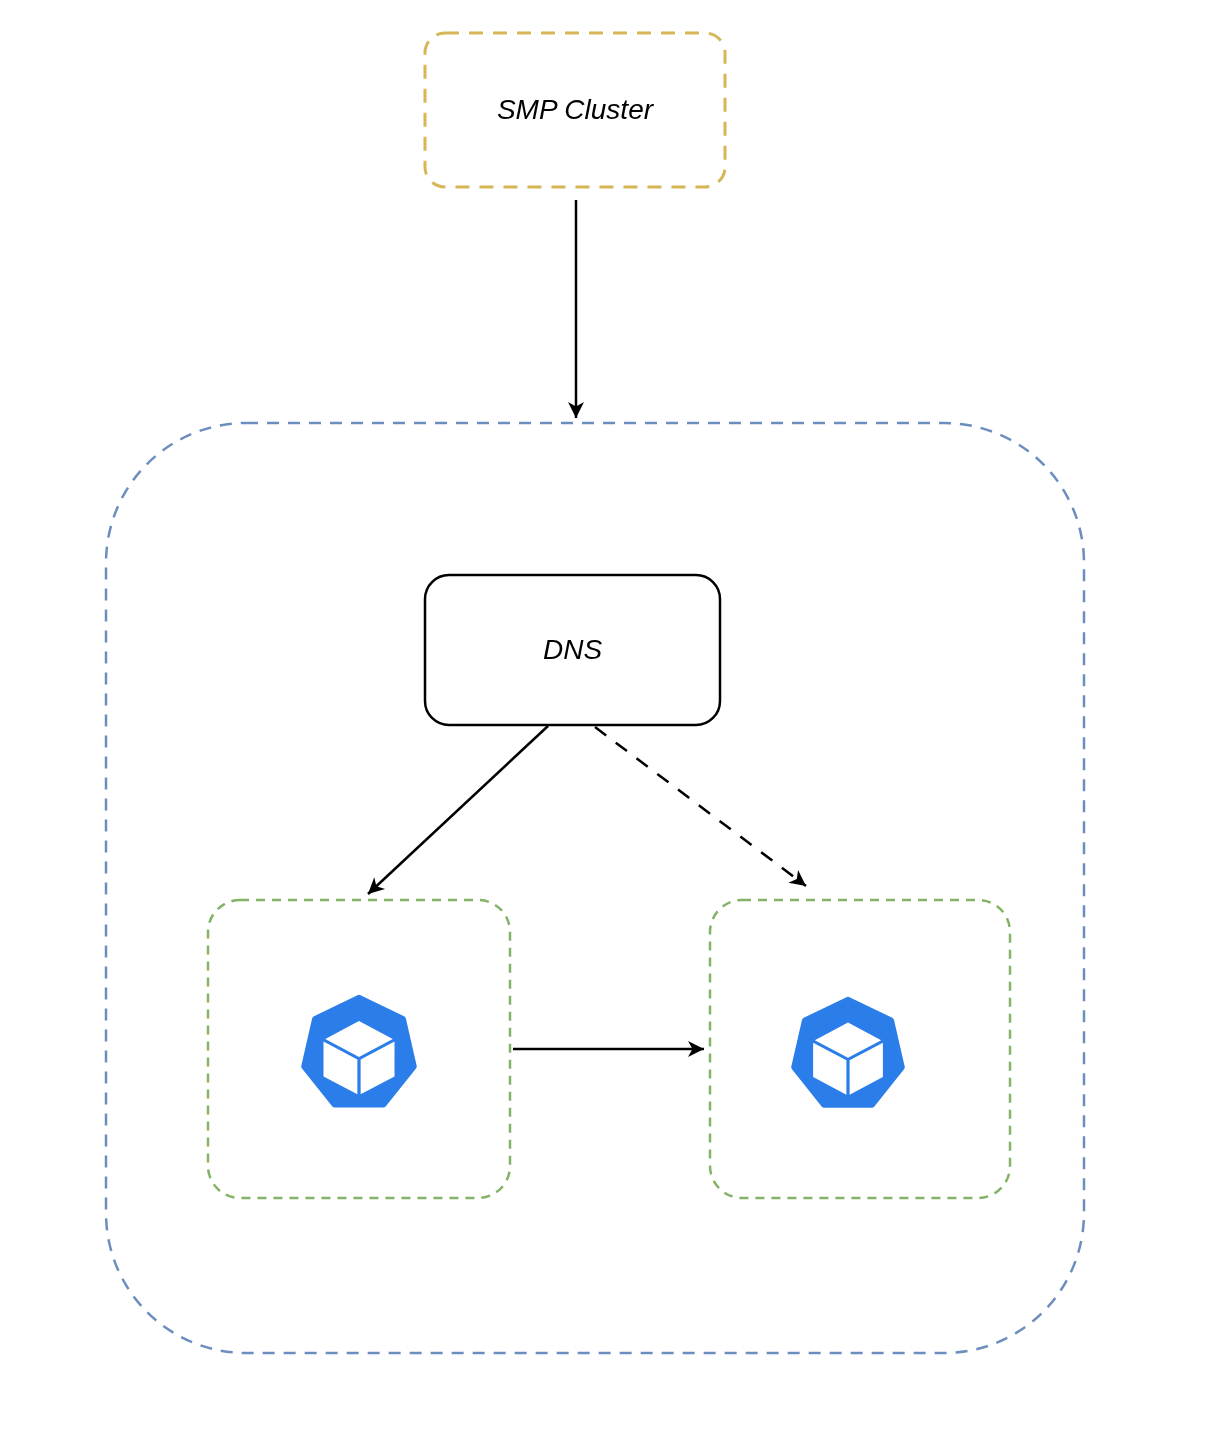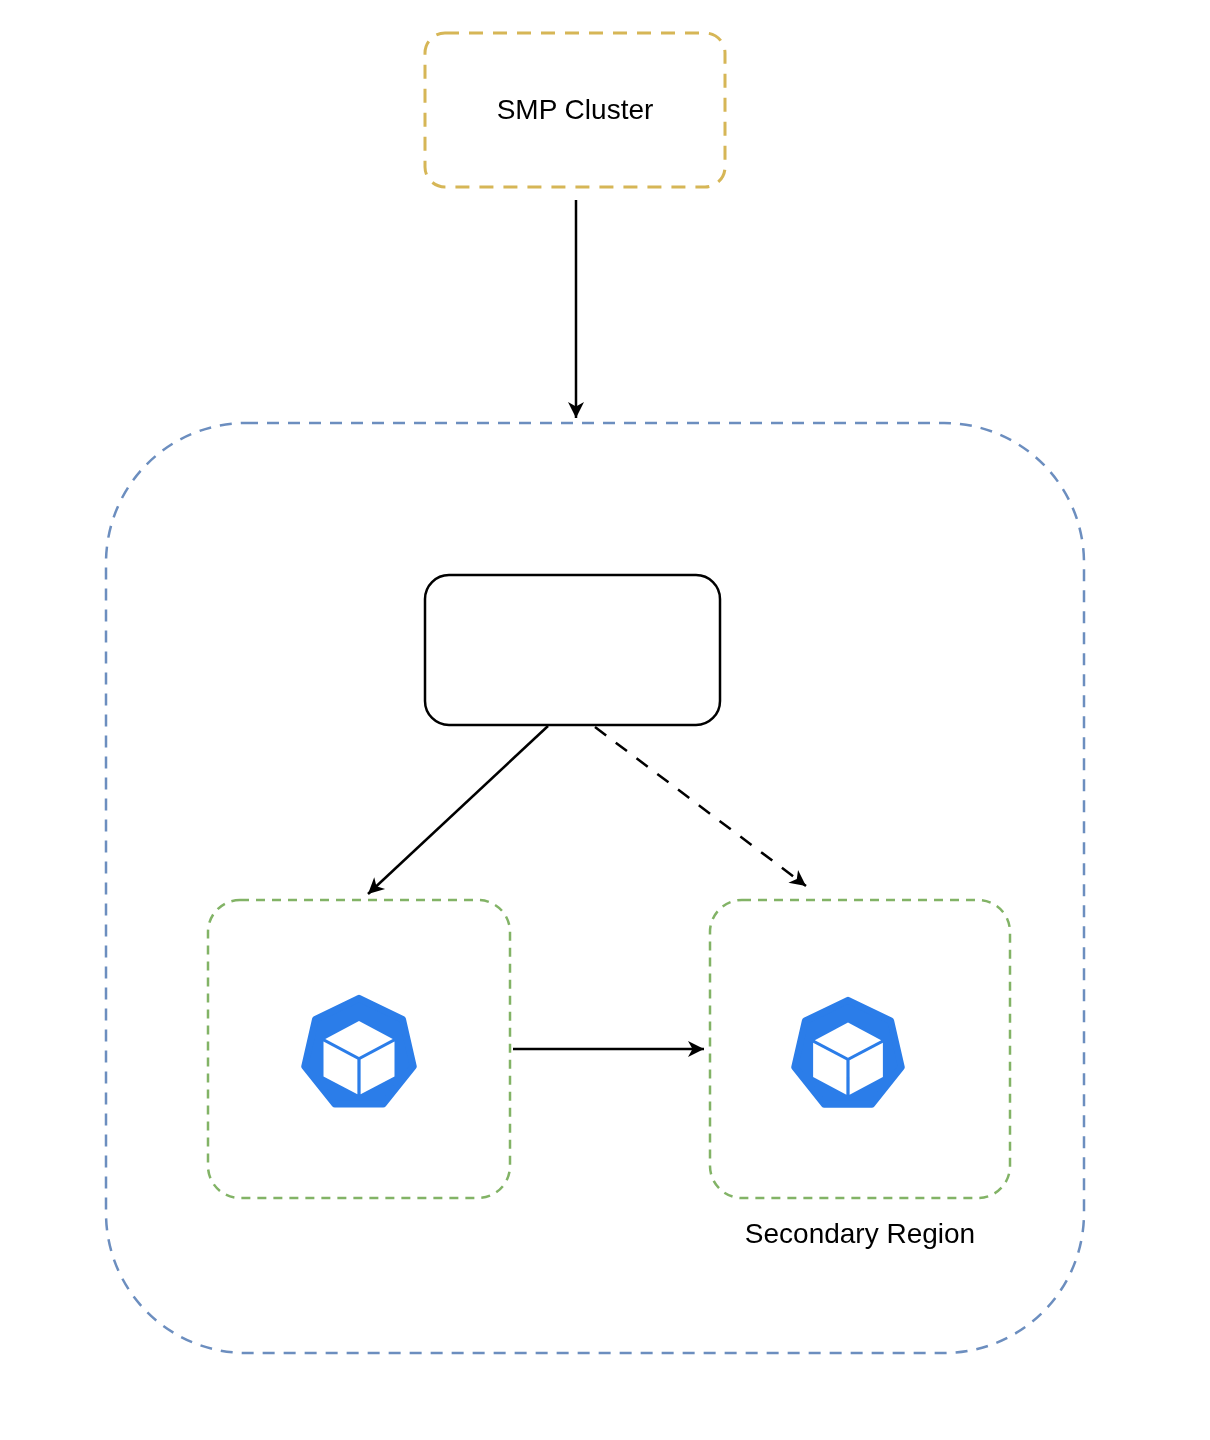--- a/index.html
+++ b/index.html
@@ -15,20 +15,21 @@
   .node-label {
     position: absolute;
     display: flex;
     align-items: center;
     justify-content: center;
     text-align: center;
     color: #000000;
     font-size: 28px;
     line-height: 1.2;
     white-space: nowrap;
+    font-style: italic;
   }
   .lbl-smp   { left: 425px; top: 33px;   width: 300px; height: 154px; }
   .lbl-dns   { left: 425px; top: 575px;  width: 295px; height: 150px; }
   .lbl-prim  { left: 208px; top: 1216px; width: 302px; height: 36px; }
   .lbl-sec   { left: 710px; top: 1216px; width: 300px; height: 36px; }
 </style>
 </head>
 <body>
 
 <div class="canvas">
@@ -68,17 +69,17 @@
     <g transform="translate(301,996) scale(1.16)">
       <use href="#k8s-icon"></use>
     </g>
     <g transform="translate(791,998) scale(1.14)">
       <use href="#k8s-icon"></use>
     </g>
   </svg>
 
   <div class="node-label lbl-smp">SMP Cluster</div>
 
+  <div class="node-label lbl-dns">DNS</div>
 
 
-  <div class="node-label lbl-sec">Secondary Region</div>
 
 </div>
 
 </body></html>

